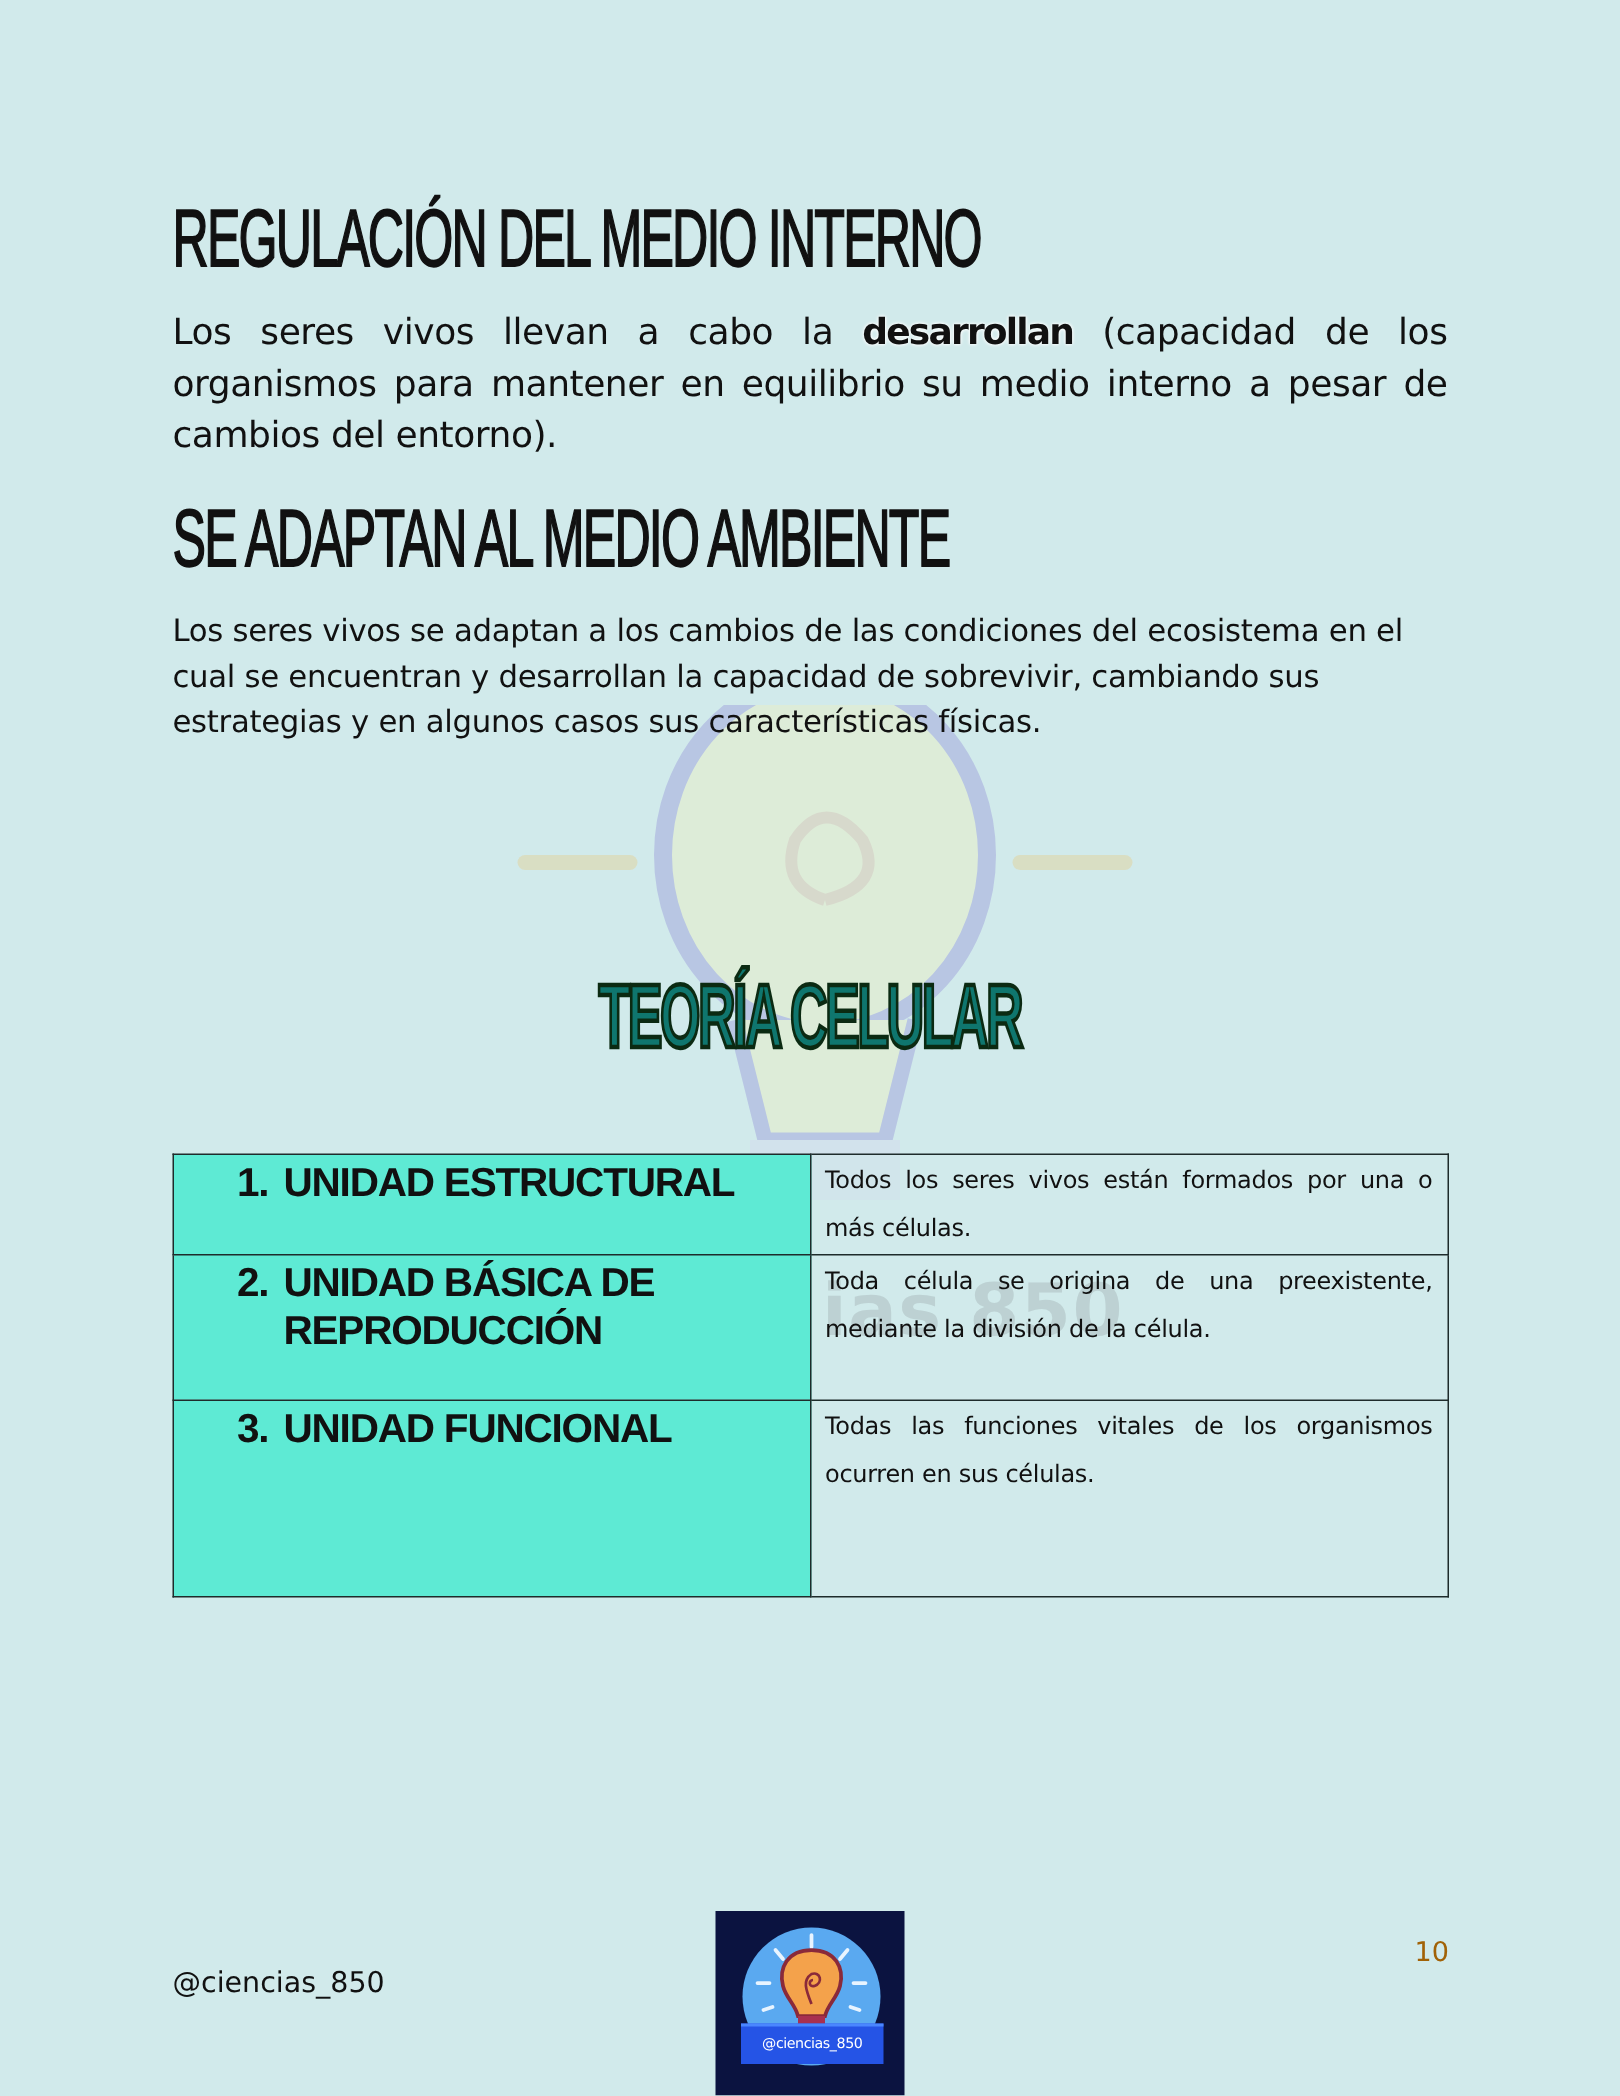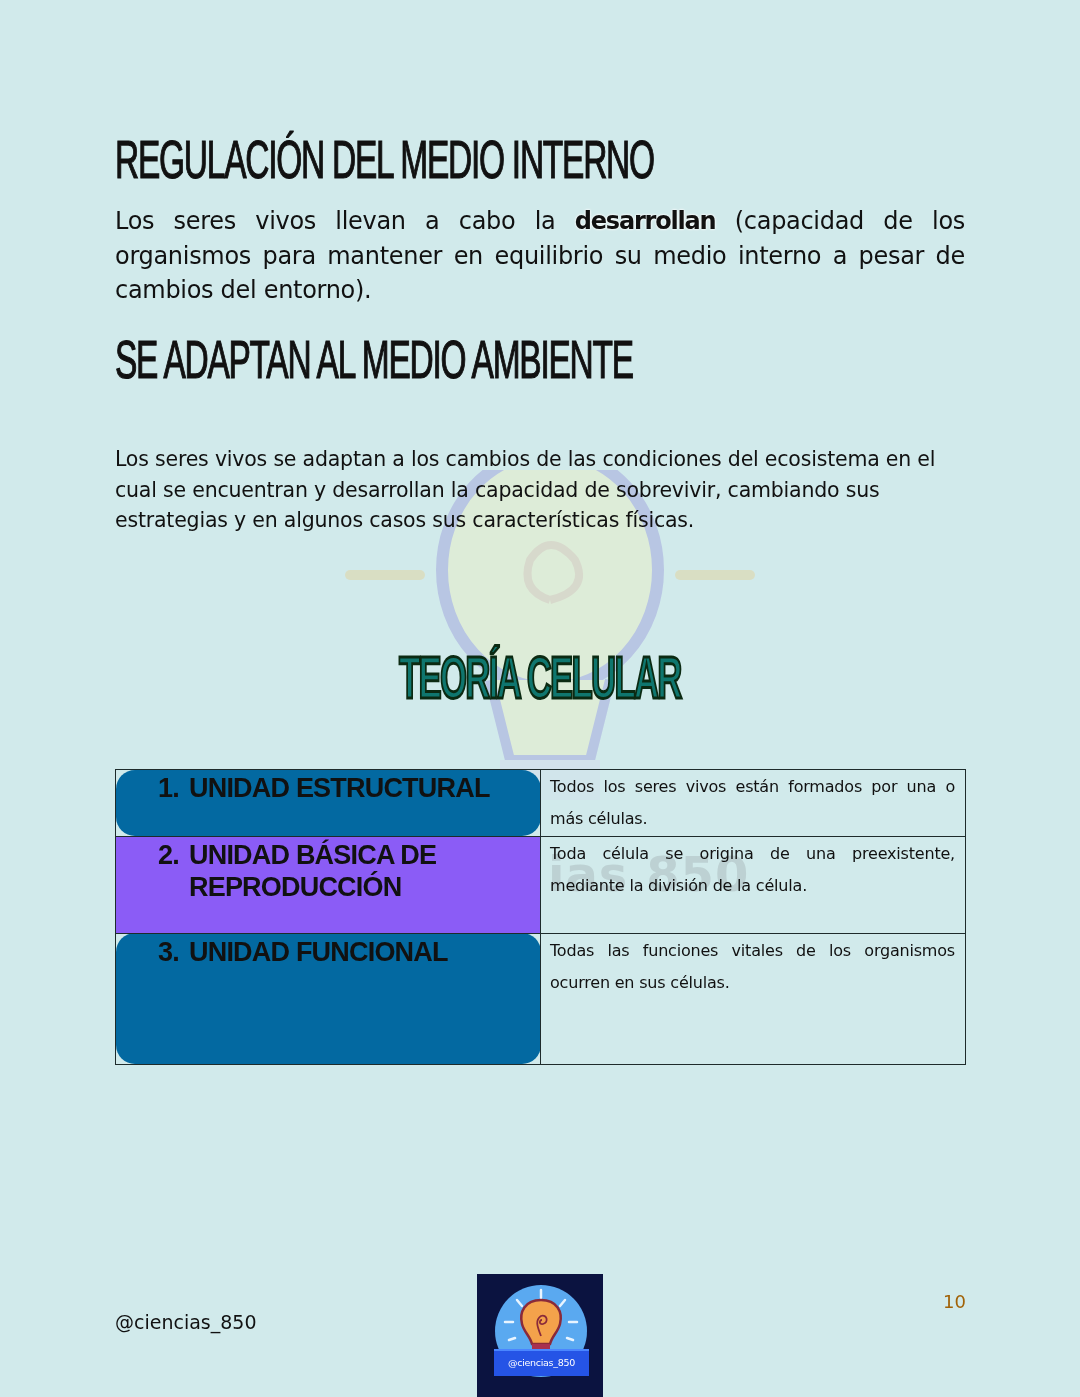--- a/index.html
+++ b/index.html
@@ -62,21 +62,20 @@
       letter-spacing: -1.2px;
       text-shadow: 0 0 2px #fff, 0 0 3px #fff;
     }
     .para2 {
       position: absolute;
       left: 115px; top: 405px; width: 850px;
       font-family: "DejaVu Sans", sans-serif;
       font-size: 20.5px;
       line-height: 30.5px;
       letter-spacing: -0.2px;
-      margin-top: 39px;
     }
 
     .big-title {
       position: absolute;
       left: 0; width: 1080px; top: 643px;
       text-align: center;
       font-family: "Liberation Sans", sans-serif;
       font-size: 60px;
       color: #0f766e;
       -webkit-text-stroke: 3px #0b2a12;
@@ -114,22 +113,22 @@
     td.desc-cell {
       font-family: "DejaVu Sans", sans-serif;
       font-size: 16px;
       line-height: 32.3px;
       text-align: justify;
       text-align-last: left;
       padding: 1px 10px 0 9px;
       letter-spacing: -0.2px;
       background: rgba(209, 234, 235, 0.35);
     }
-    tr.row-green td.label-cell { background: #0369a1; border-radius: 19px; }
-    tr.row-teal td.label-cell { background: #8b5cf6; }
+    tr.row-green td.label-cell { background: #5eead4; }
+    tr.row-teal td.label-cell { background: #5eead4; }
 
     .footer-handle {
       position: absolute;
       left: 115px; top: 1311px;
       font-family: "DejaVu Sans", sans-serif;
       font-size: 19px;
       color: #111;
     }
     .page-number {
       position: absolute;

